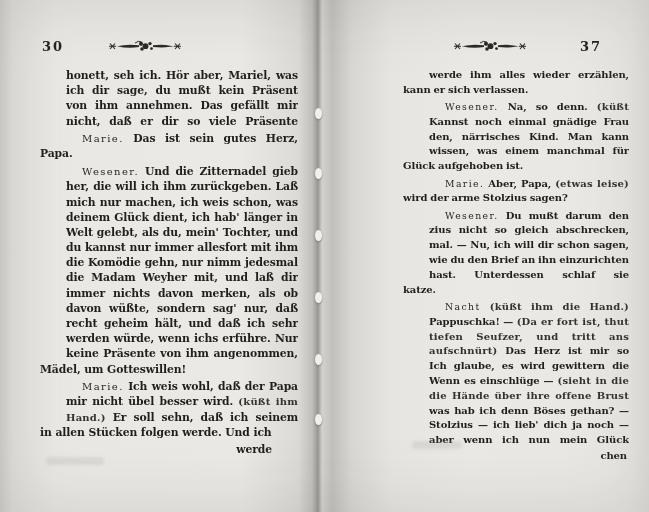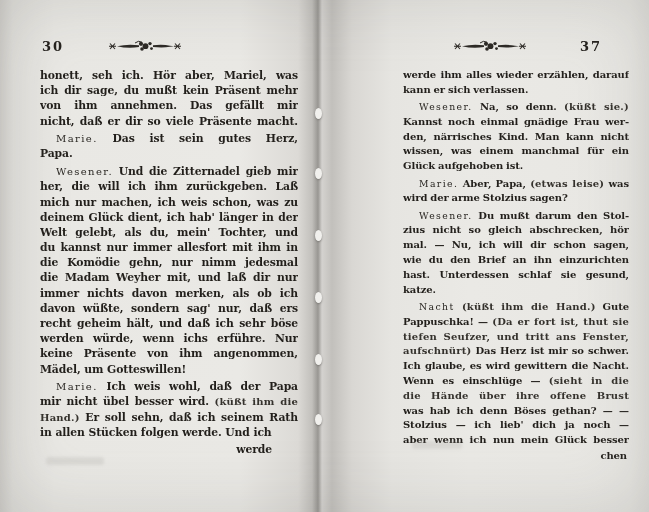--- a/index.html
+++ b/index.html
@@ -30,21 +30,21 @@
   .page-right .pgnum{right:27px;}
   .orn{position:absolute;top:1px;}
   .page-left .orn{left:68px;}
   .page-right .orn{left:50px;}
   .lines{margin-top:12px;}
   .line{
     height:15.2px;line-height:15.2px;font-size:10.8px;font-weight:700;
     color:#221f1b;overflow:hidden;letter-spacing:-0.1px;
   }
   .page-right .line{height:14.8px;line-height:14.8px;font-size:10px;word-spacing:-0.4px;}
-  .just{text-align:justify;text-align-last:justify;}
+  .just{text-align:justify;text-align-last:justify;margin-left:26px;}
   .indent{text-indent:16px;margin-top:2.5px;}
   .catch{text-align:right;text-align-last:right;margin-top:1.5px;}
   .page-left .catch{padding-right:26px;}
   .page-right .catch{padding-right:2px;}
   span.body{color:#221f1b;}
   span.speaker{font-weight:400;letter-spacing:1.4px;font-size:0.93em;color:#2a2723;}
   span.small{font-size:10px;font-weight:700;letter-spacing:0.2px;color:#35322d;}
   .stitch{
     position:absolute;left:315px;width:7px;height:11px;border-radius:50%;
     background:#f1f0ed;box-shadow:0 1px 2px rgba(120,118,114,0.8);

